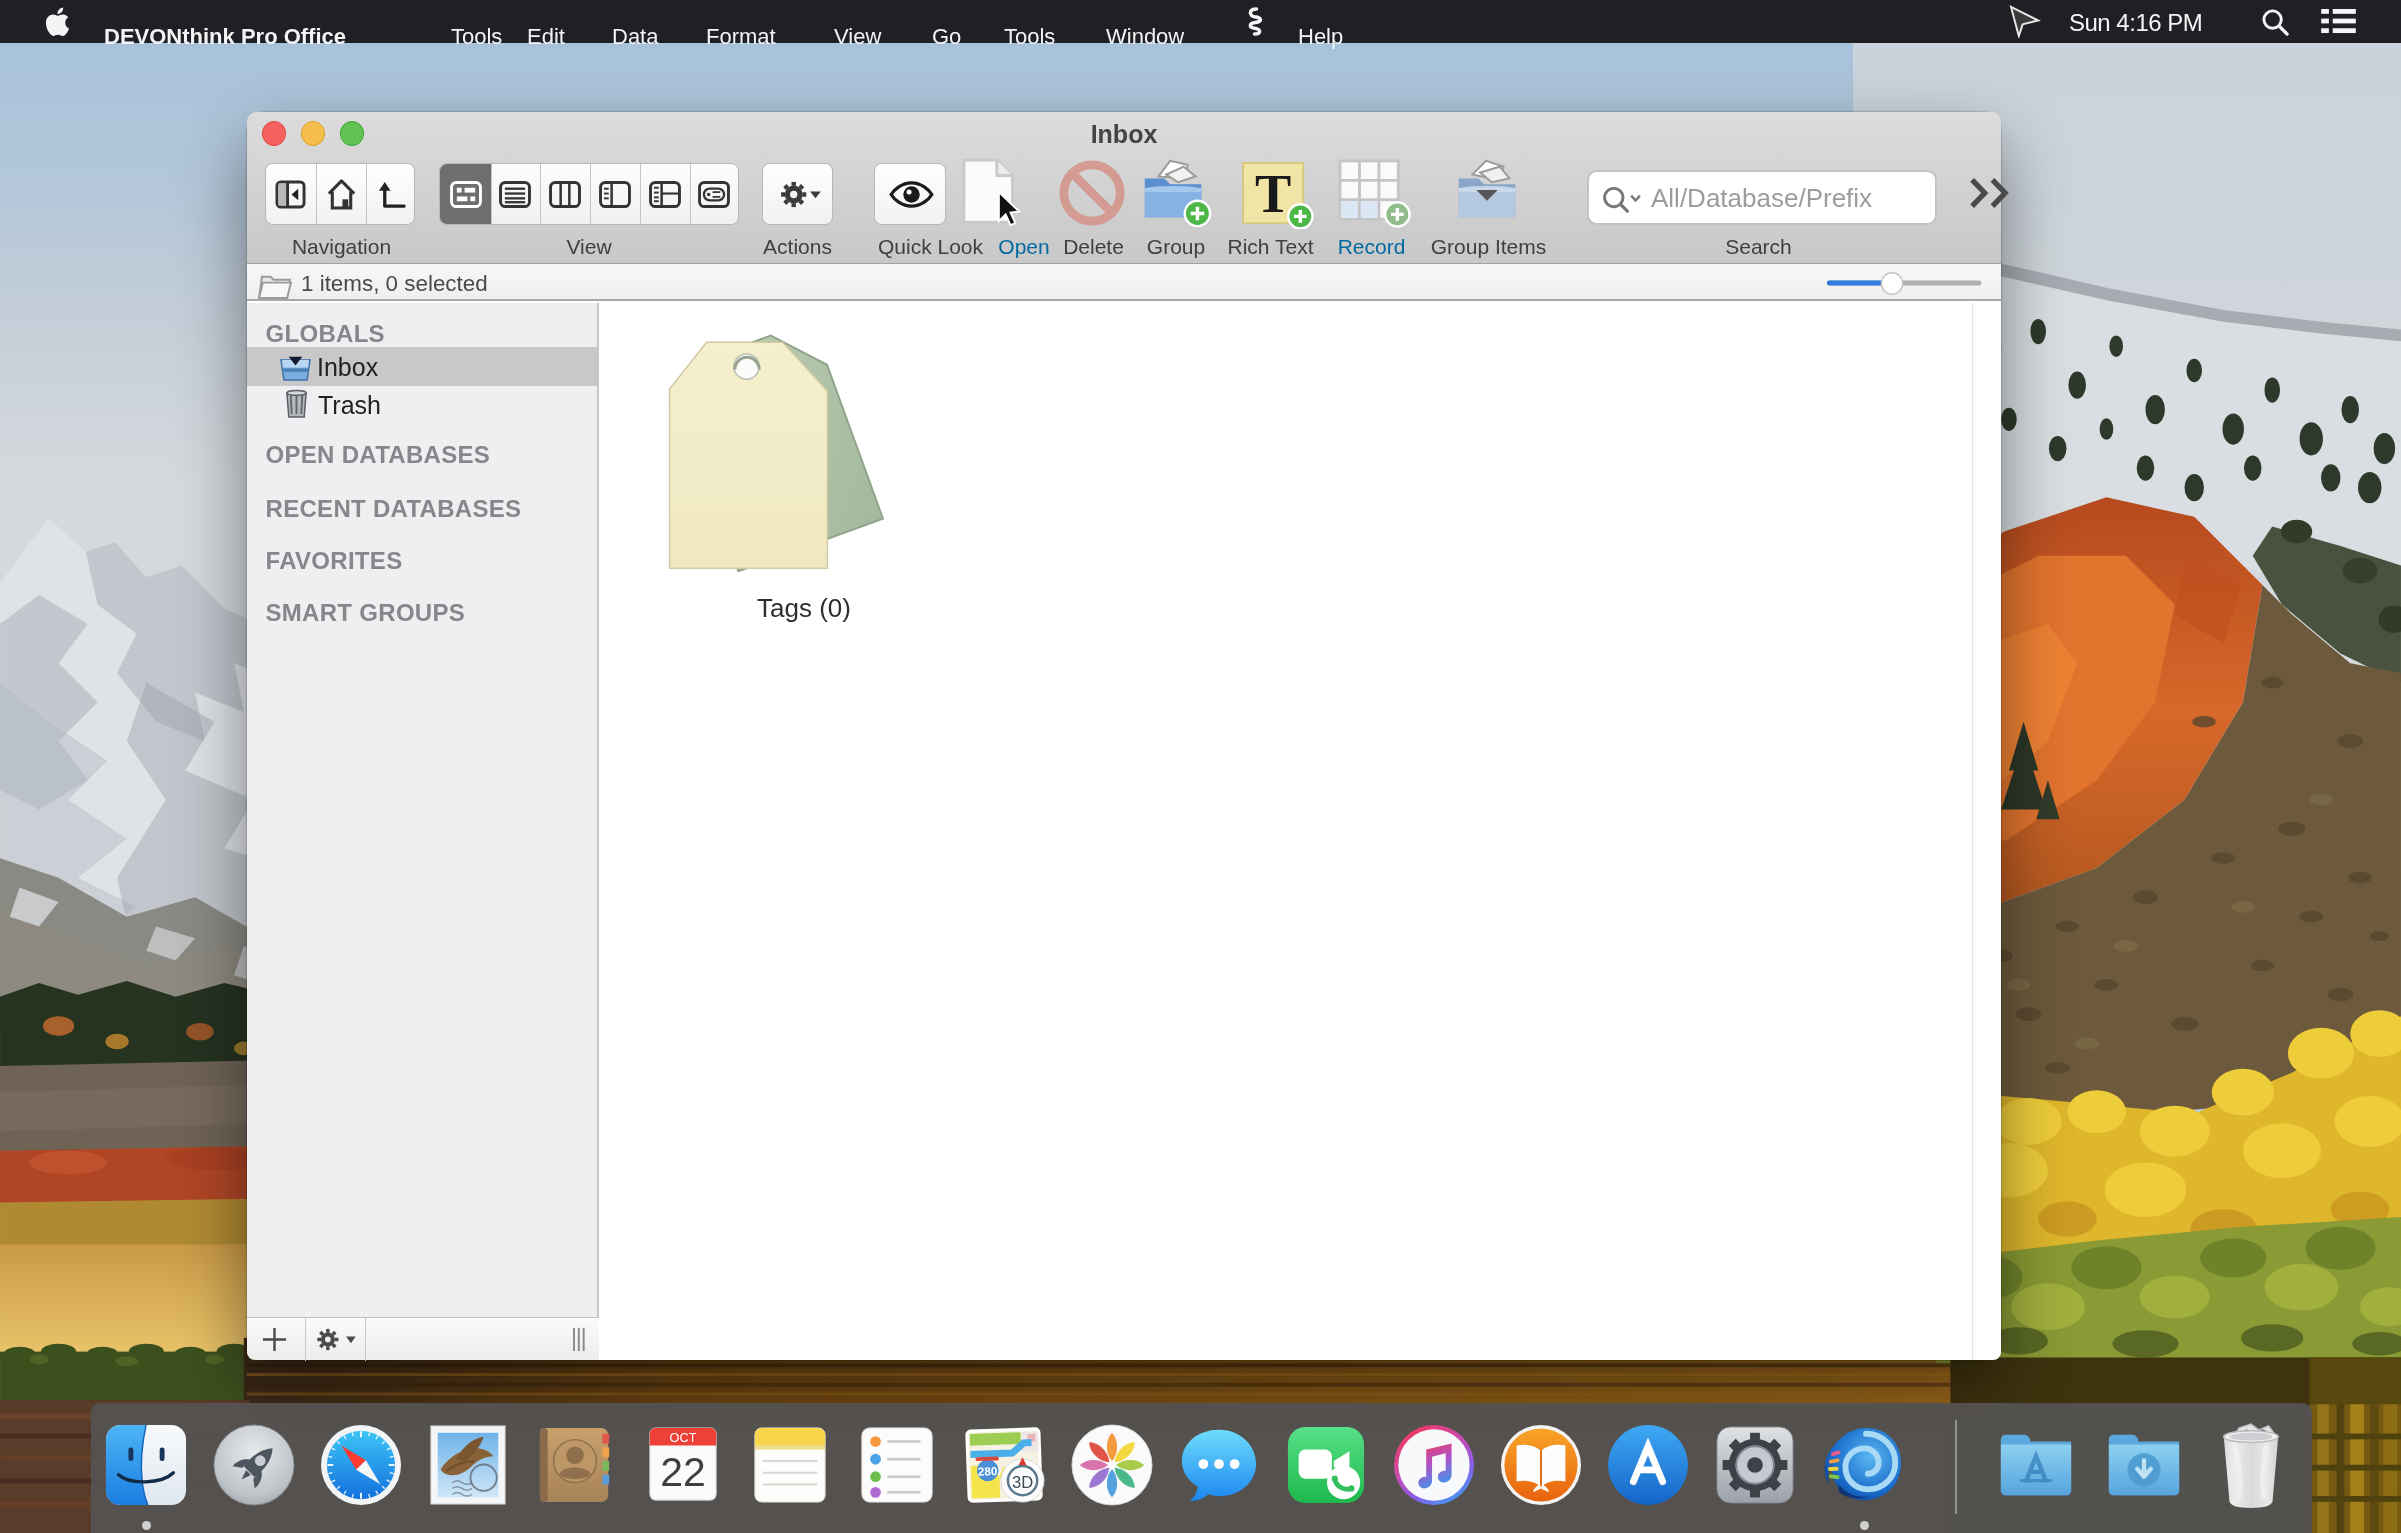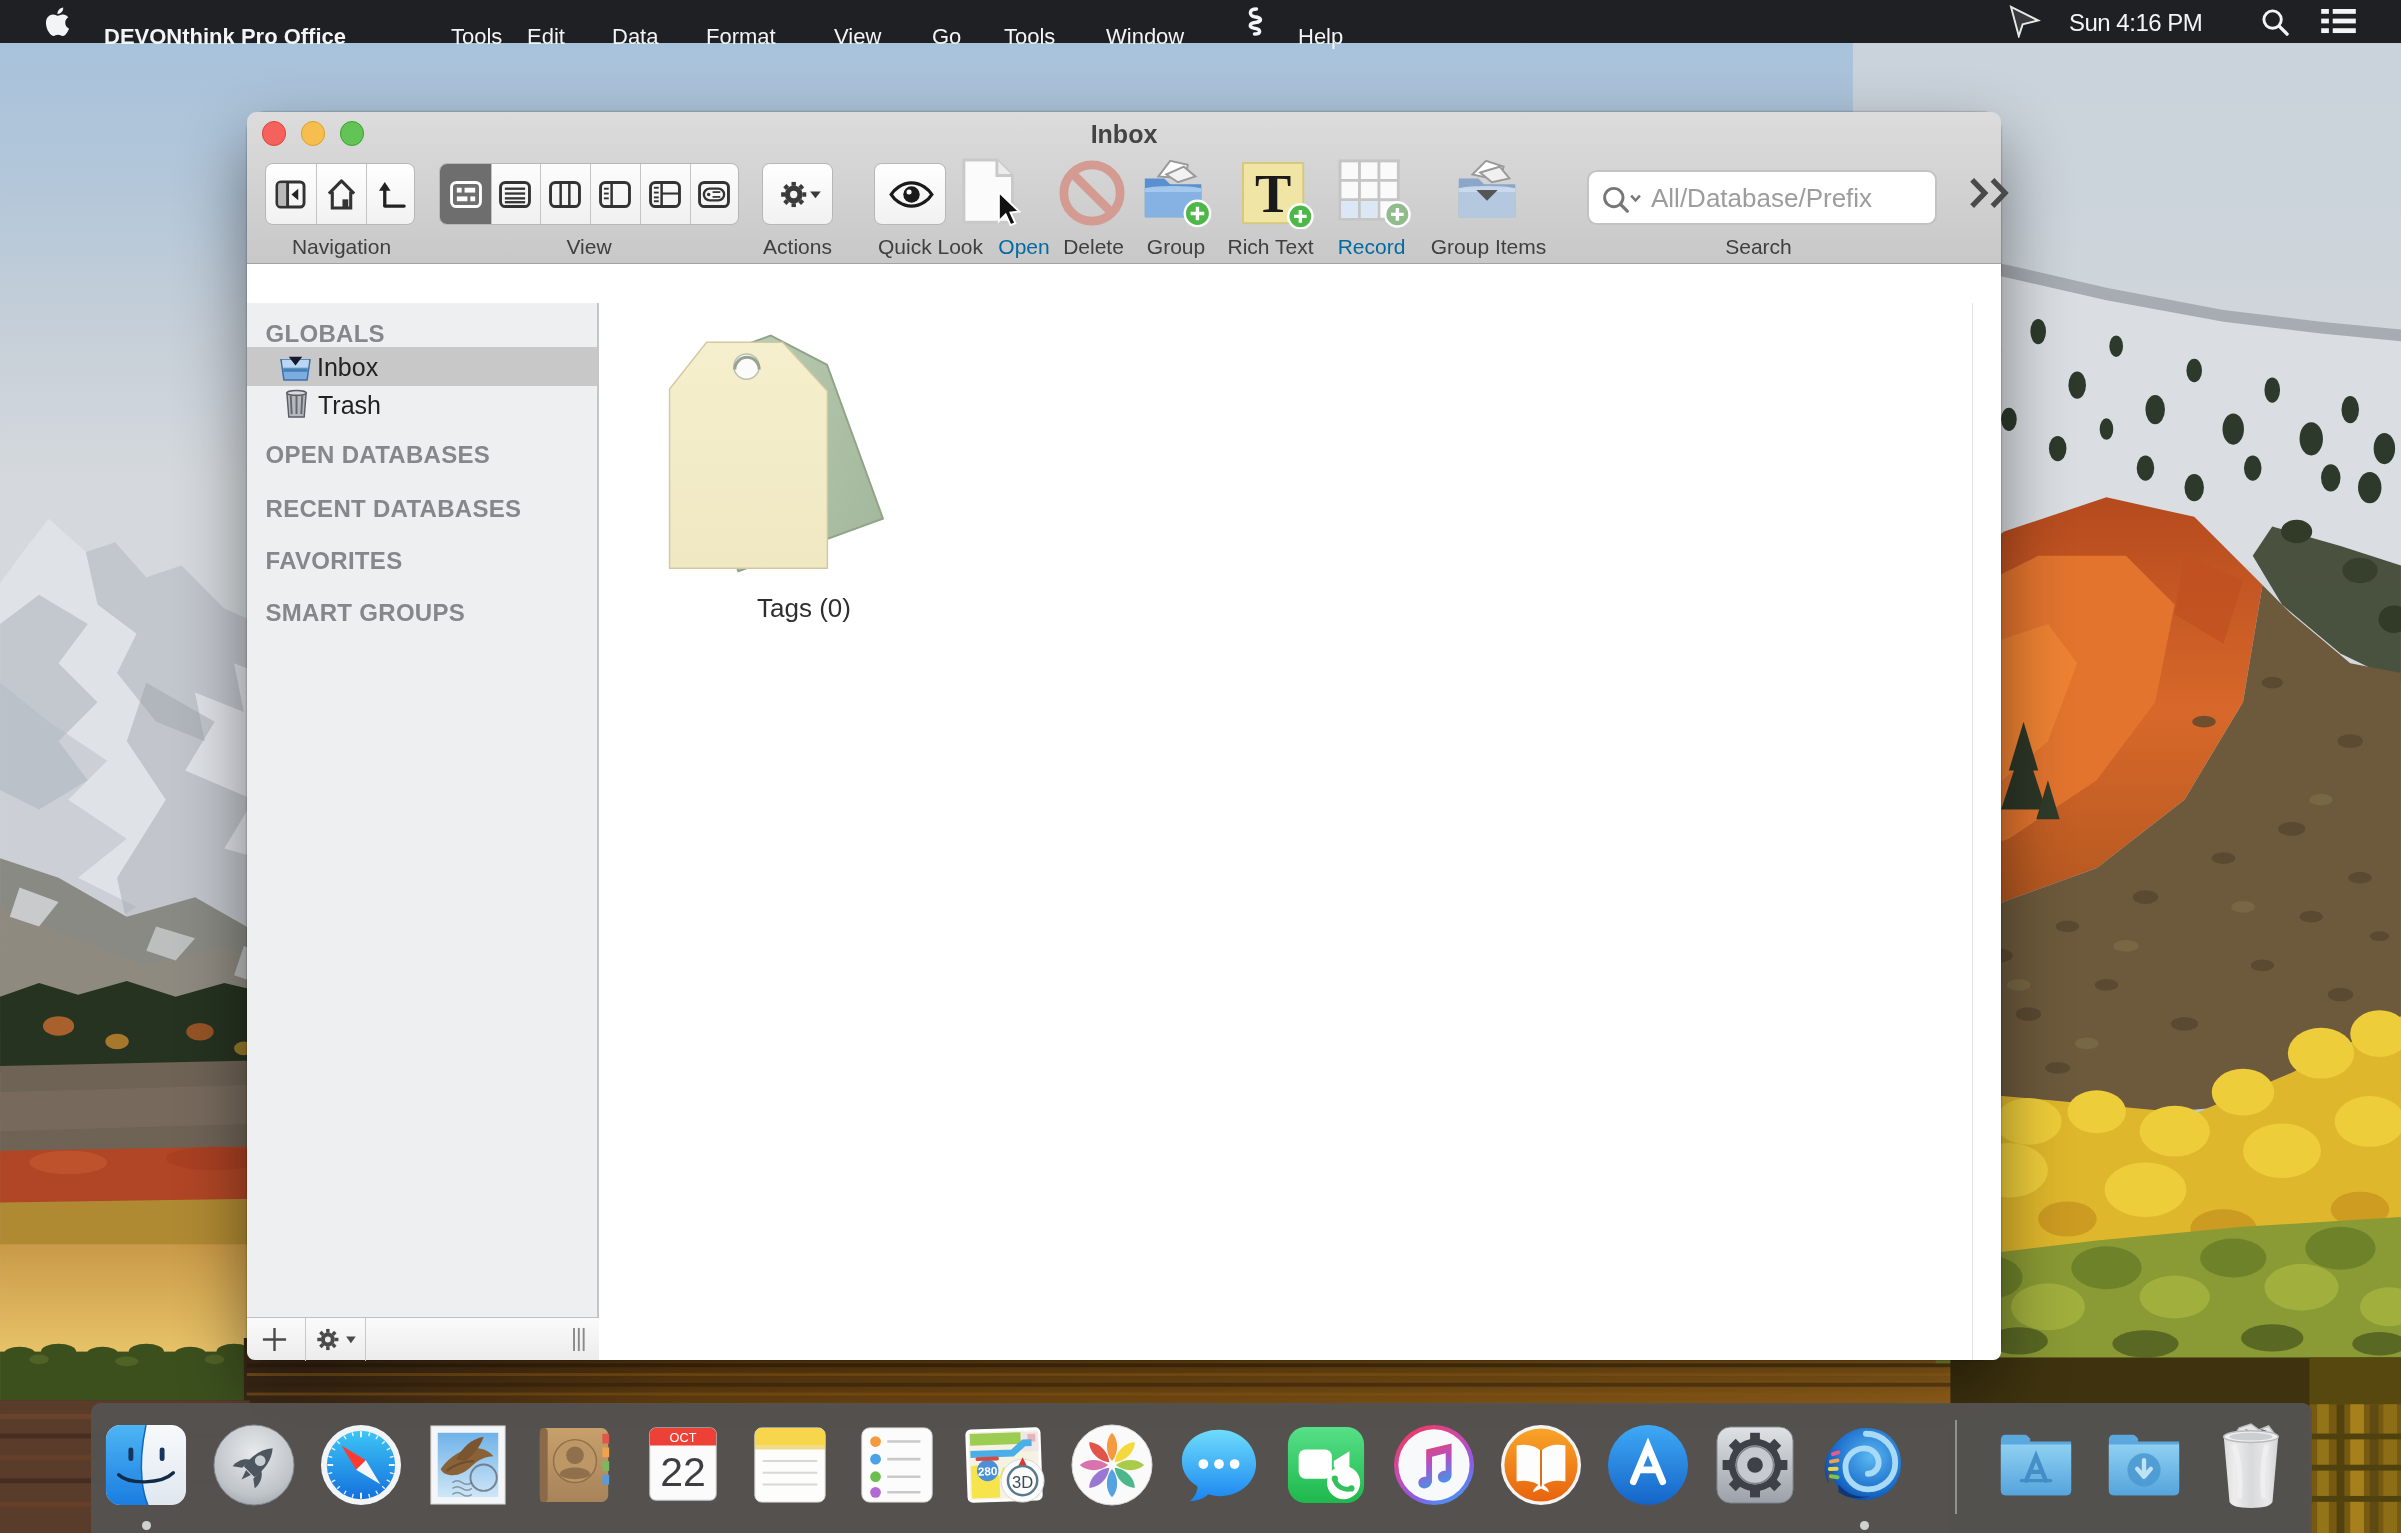--- a/index.html
+++ b/index.html
@@ -499,20 +499,33 @@
     <div class="tlabel" style="left:497px;width:107px">Actions</div>
     <div class="tlabel" style="left:615px;width:137px">Quick Look</div>
     <div class="tlabel dis" style="left:743px;width:68px">Open</div>
     <div class="tlabel" style="left:800px;width:93px">Delete</div>
     <div class="tlabel" style="left:885px;width:88px">Group</div>
     <div class="tlabel" style="left:965px;width:117px">Rich Text</div>
     <div class="tlabel dis" style="left:1078px;width:93px">Record</div>
     <div class="tlabel" style="left:1166px;width:151px">Group Items</div>
     <div class="tlabel" style="left:1443px;width:137px">Search</div>
 
+    <div id="infobar">
+      <svg class="abs" style="left:9.8px;top:6.8px" width="37" height="29" viewBox="0 0 38 30">
+        <path d="M2 28 L5 6 L14 6 L17 9 L34 9 L31 28 Z" fill="#e8e8e8" stroke="#9a9a9a" stroke-width="2"></path>
+        <path d="M2 28 L6 12 L35 12 L31 28 Z" fill="#f8f8f8" stroke="#9a9a9a" stroke-width="2"></path>
+      </svg>
+      <div id="infotext">1 items, 0 selected</div>
+
+      <svg class="abs" style="left:1575px;top:0" width="179" height="37" viewBox="0 0 184 38">
+        <rect x="5" y="17" width="159" height="5" rx="2.5" fill="#b0b0b0"></rect>
+        <rect x="5" y="17" width="63" height="5" rx="2.5" fill="#2f7ede"></rect>
+        <circle cx="72" cy="20" r="11" fill="#fff" stroke="#c4c4c4" stroke-width="1.5"></circle>
+      </svg>
+    </div>
 
     <div id="sidebar">
       <div class="hdr" style="top:16.6px">GLOBALS</div>
       <div id="sel-row"></div>
       <svg class="abs" style="left:33px;top:49px" width="31" height="29" viewBox="0 0 32 30">
         <path d="M1 8 L31 8 L28 29 L4 29 Z" fill="#79aede" stroke="#3f6fa8" stroke-width="1.5"></path>
         <path d="M2 8 L30 8 L29 16 L3 16 Z" fill="#b9d7f2"></path>
         <path d="M9 5 L23 5 L16 14 Z" fill="#16192b"></path>
         <rect x="3.5" y="17" width="25" height="3.5" fill="#4a7fb5"></rect>
       </svg>

